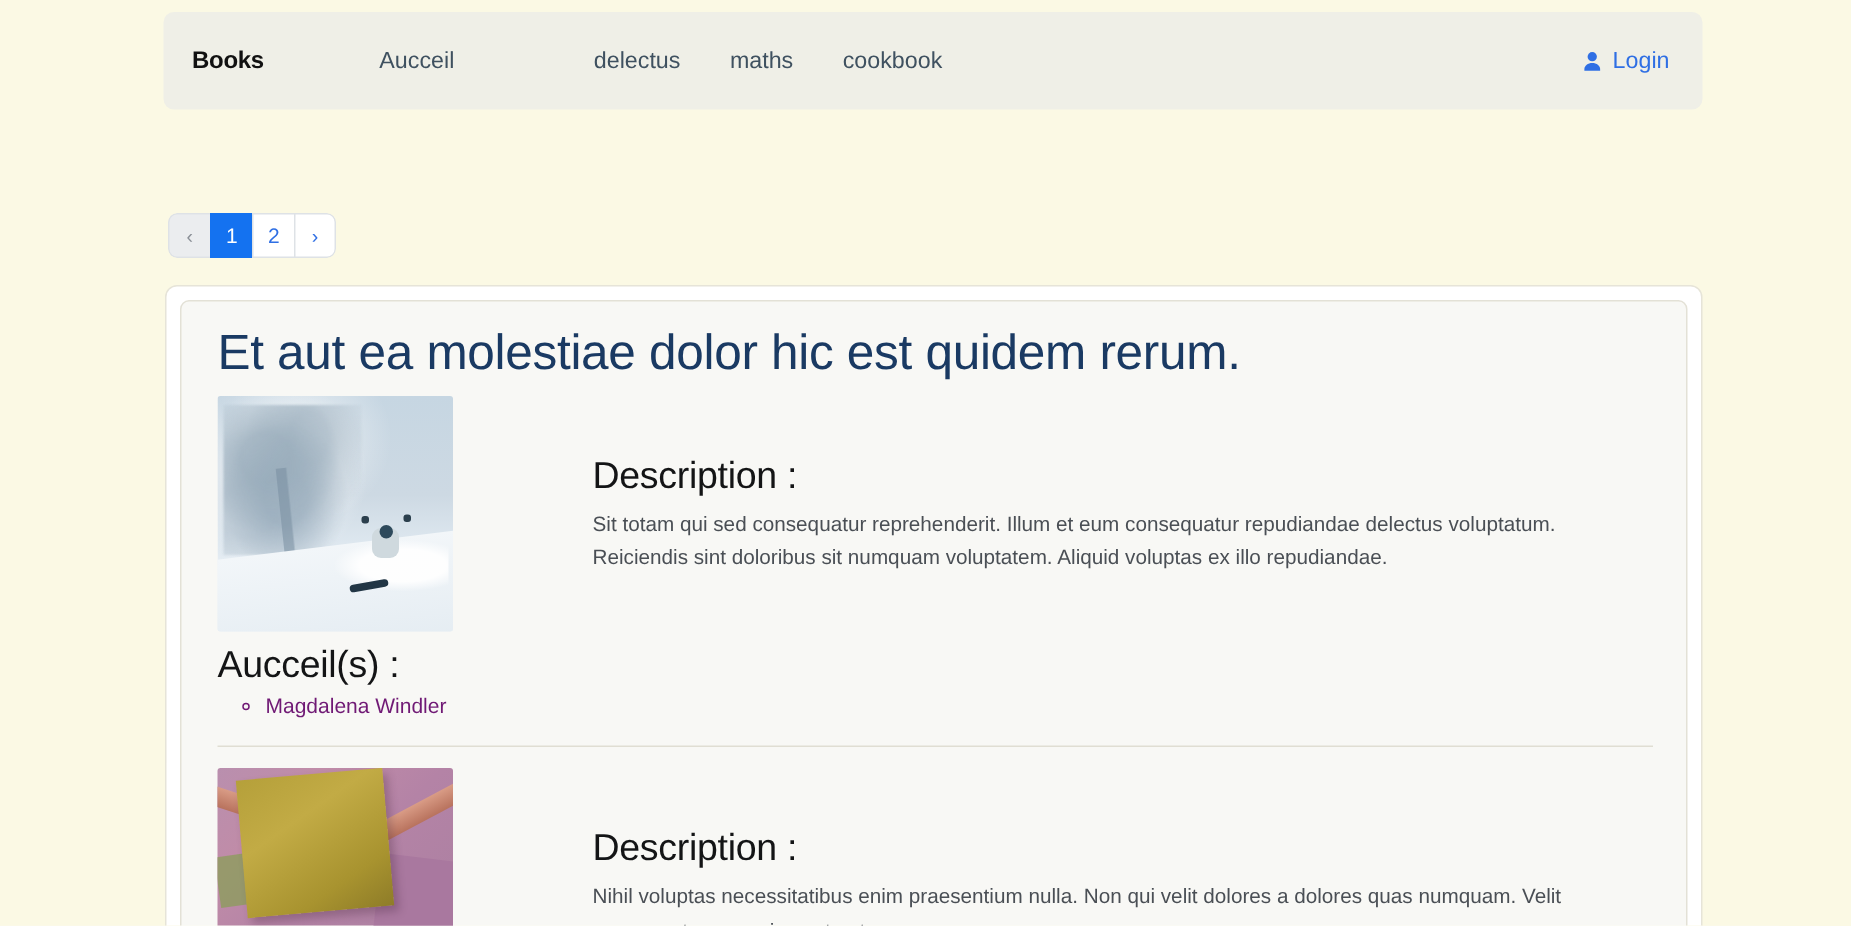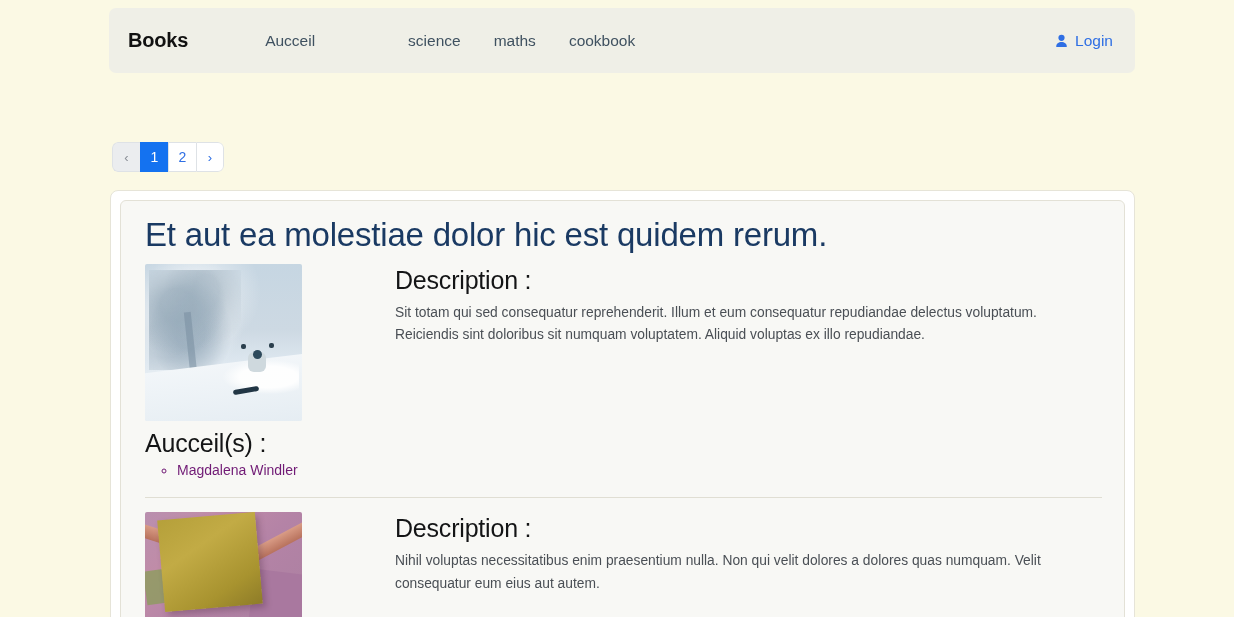--- a/index.html
+++ b/index.html
@@ -27,21 +27,21 @@
     top: 8px;
     width: 1026px;
     height: 65px;
     background: #efefe7;
     border-radius: 7px;
     display: flex;
     align-items: center;
     padding: 0 22px 0 19px;
   }
   .brand {
-    font-size: 20px;
+    font-size: 16px;
     font-weight: bold;
     color: #111111;
     letter-spacing: -0.2px;
     margin-right: 77px;
   }
   .nav-links {
     display: flex;
     align-items: center;
   }
   .nav-link {
@@ -155,21 +155,21 @@
     margin: 0 0 9px 0;
     font-size: 33px;
     font-weight: normal;
     color: #1a3a63;
     letter-spacing: -0.2px;
     line-height: 1.2;
   }
 
   .book-body {
     display: flex;
-    align-items: flex-start;
+    align-items: center;
     gap: 0;
   }
   .cover-col { width: 250px; flex: 0 0 250px; }
   .cover {
     width: 157px;
     height: 157px;
     border-radius: 2px;
     display: block;
   }
 
@@ -327,21 +327,21 @@
 </style>
 </head>
 <body>
 
 <div class="page">
 
   <nav class="navbar">
     <div class="brand">Books</div>
     <div class="nav-links">
       <a class="nav-link first">Aucceil</a>
-      <a class="nav-link mid">science</a>
+      <a class="nav-link mid">delectus</a>
       <a class="nav-link mid">maths</a>
       <a class="nav-link">cookbook</a>
     </div>
     <div class="nav-spacer"></div>
     <a class="login-link">
       <span>
         <svg class="user-icon" width="15" height="16" viewBox="0 0 16 16" fill="#2f6fe4" aria-hidden="true">
           <circle cx="8" cy="4.6" r="3.3"></circle>
           <path d="M8 9.1c-3.1 0-5.6 1.9-5.6 4.3v1.1h11.2v-1.1c0-2.4-2.5-4.3-5.6-4.3z"></path>
         </svg>

